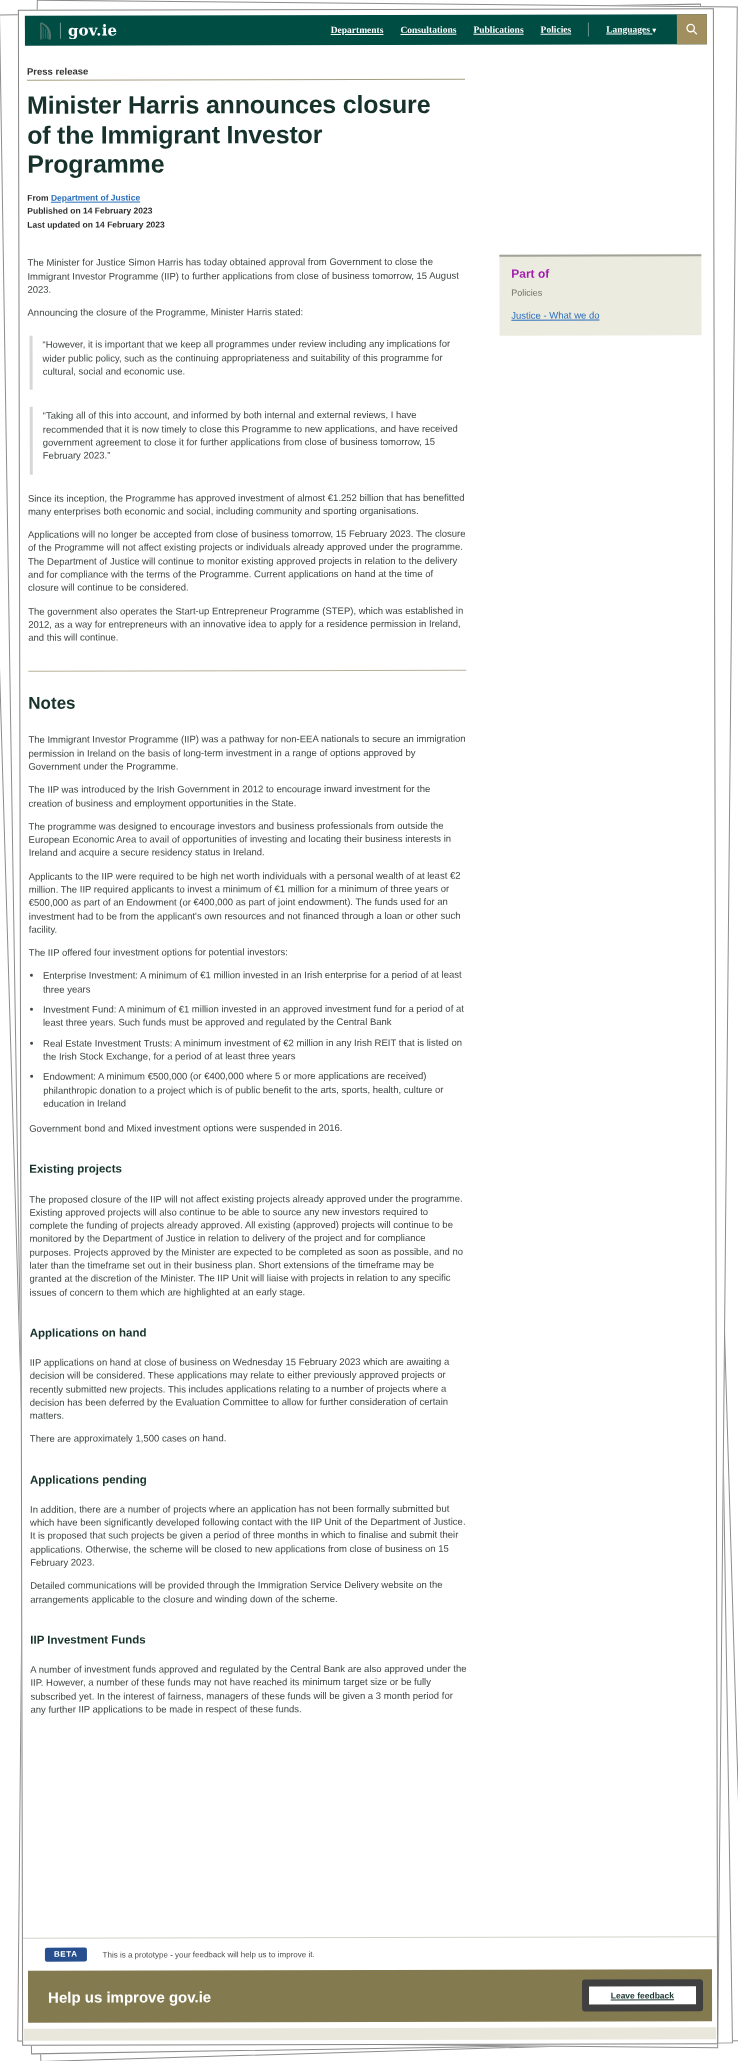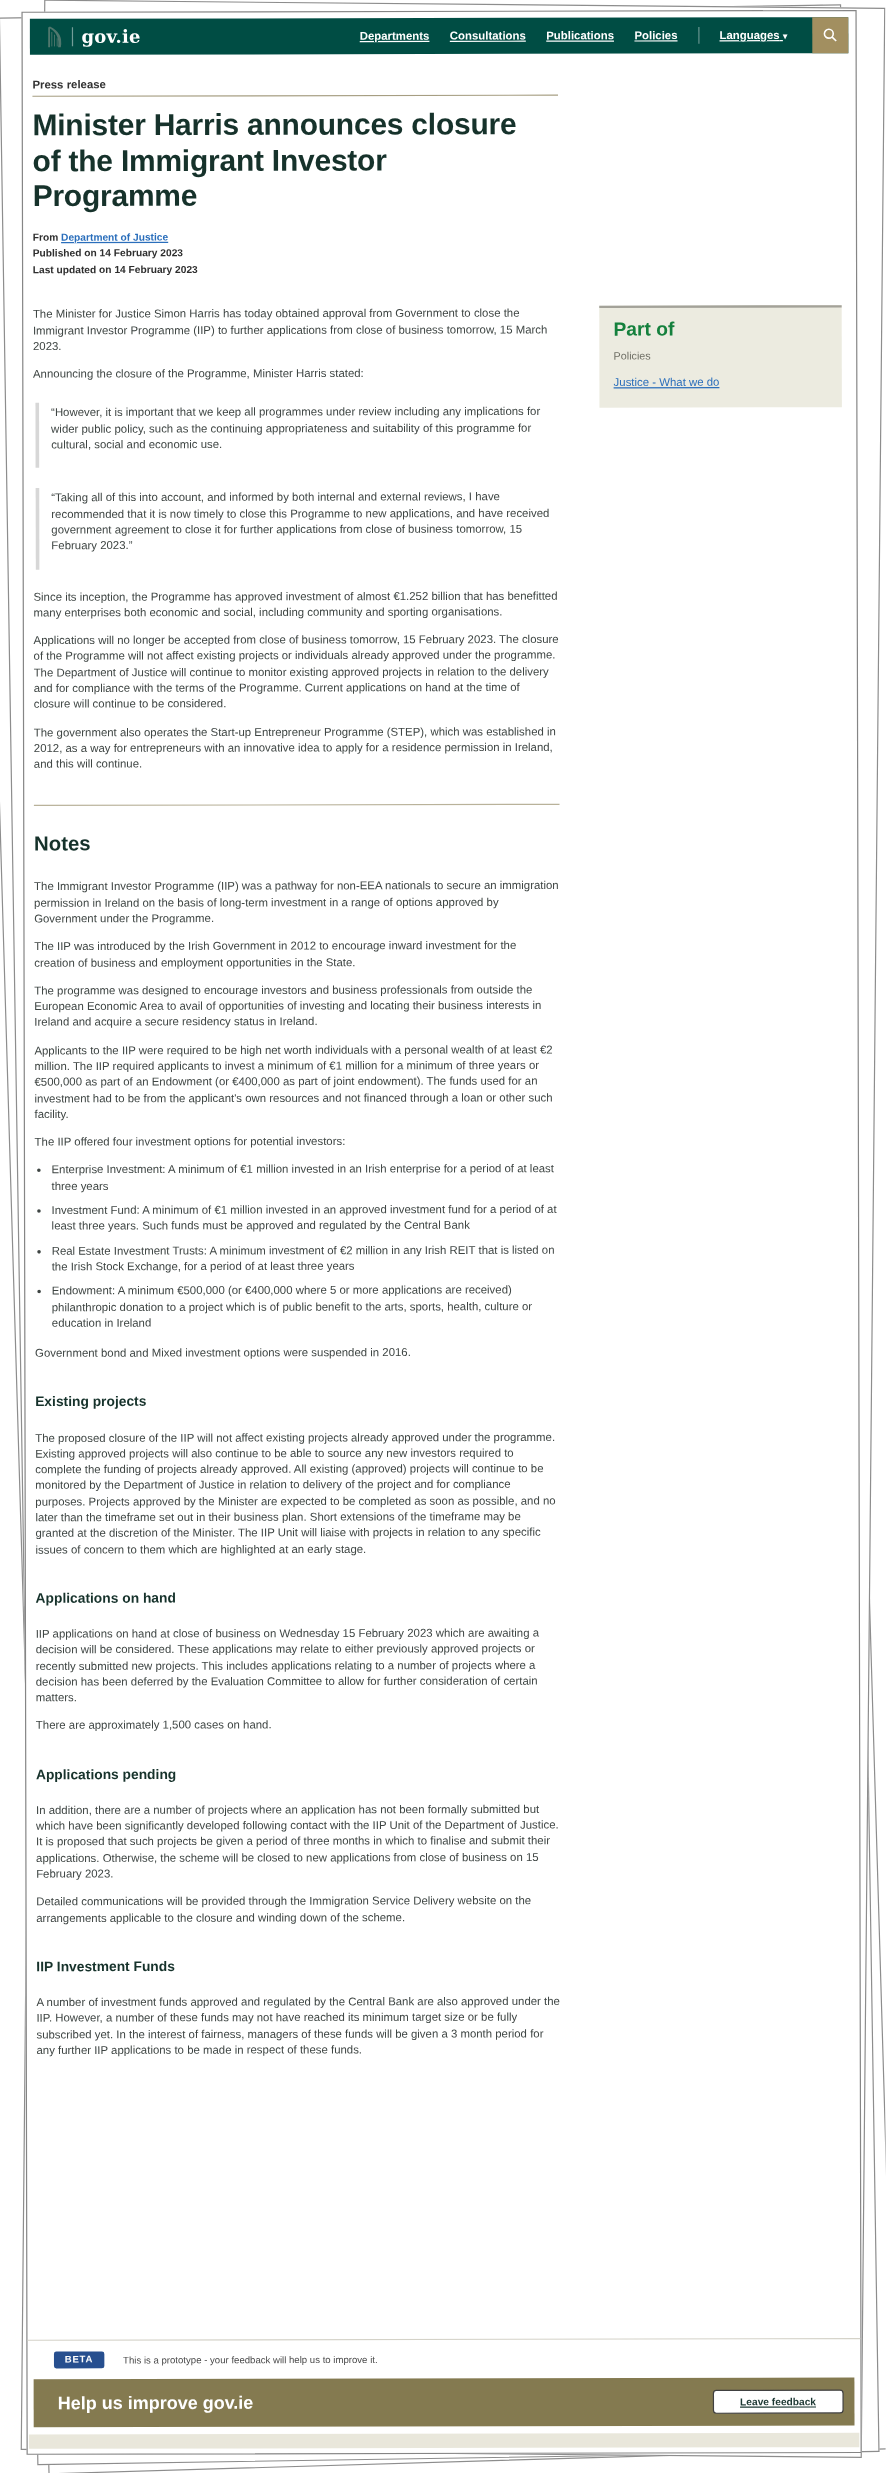--- a/index.html
+++ b/index.html
@@ -13,21 +13,21 @@
           background:#fff; border:1px solid #858585; transform:rotate(-0.12deg);
           display:flex; flex-direction:column; box-sizing:border-box; }
 
   
   .govbar { margin:5px 6px 0 6px; height:30px; background:#004d44;
             display:flex; align-items:center; }
   .brand { display:flex; align-items:center; gap:7px; padding-left:13px; cursor:pointer; }
   .brand-divider { width:1px; height:16px; background:rgba(255,255,255,.45); }
   .brand-text { font-family:"DejaVu Serif", serif; font-size:15px; font-weight:700;
                 color:#fff; letter-spacing:.2px; }
-  .govnav { margin-left:auto; display:flex; align-items:center; gap:17px; height:100%; }
+  .govnav { margin-left:auto; display:flex; align-items:center; gap:17px; height:100%;font-family:Liberation Serif, serif; }
   .govnav a { color:#fff; font-size:9.5px; font-weight:700; text-decoration:underline;
               cursor:pointer; white-space:nowrap; }
   .nav-sep { width:1px; height:14px; background:rgba(255,255,255,.4); }
   .lang .caret { font-size:7px; text-decoration:none; display:inline-block; }
   .search-btn { width:30px; height:30px; background:#a28f60; border:none; cursor:pointer;
                 display:flex; align-items:center; justify-content:center; margin-left:4px; padding:0; }
 
   
   .content { padding:20px 12px 0 8px; flex:1; display:flex; flex-direction:column; }
   .kicker { font-size:9.5px; font-weight:700; color:#333; margin:0 0 3px 0; }
@@ -44,35 +44,35 @@
   blockquote p { margin:0; }
   .section-rule { width:100%; margin:26px 0 0 0; background:#b9b29a; }
   h2 { font-size:17px; color:#16322b; margin:20px 0 18px 0; font-weight:700; }
   h3 { font-size:11.5px; color:#16322b; margin:26px 0 15px 0; font-weight:700; }
   .main-col ul { margin:2px 0 12px 0; padding-left:14px; }
   .main-col li { margin-bottom:7px; }
   .main-col li::marker { color:#3e4543; }
 
   aside.partof { width:30%; box-sizing:border-box; background:#ecebe0;
                  border-top:2px solid #a3a299; padding:10px 12px 13px 12px; }
-  aside.partof h4 { margin:0 0 7px 0; font-size:16px; color:#15803d; }
+  aside.partof h4 { margin:0 0 7px 0; font-size:12px; color:#a21caf; }
   .partof-cat { font-size:9px; color:#6f6f65; margin-bottom:7px; }
   .partof-link { font-size:9.5px; }
 
   
   .page-footer { margin-top:auto; }
   .beta-row { border-top:1px solid #d4d2c8; padding:9px 0 9px 22px;
               display:flex; align-items:center; gap:16px; }
   .beta-badge { background:#274f8f; color:#fff; font-size:8px; font-weight:700;
                 padding:2px 9px 3px 9px; border-radius:2px; letter-spacing:.6px; }
   .beta-text { font-size:8px; color:#4a4a4a; }
   .feedback-bar { margin:0 5px; background:#847a50; display:flex; align-items:center;
                   padding:10px 9px; }
   .fb-title { color:#fff; font-weight:700; font-size:15px; margin-left:11px; }
-  .fb-btn { margin-left:auto; background:#fff; border:1px solid #404040; border-radius:3px;
+  .fb-btn { margin-left:auto; background:#fff; border:7px solid #404040; border-radius:3px;
             padding:4px 22px; font-size:8.5px; font-weight:700; color:#1d3833;
             text-decoration:underline; cursor:pointer;
             font-family:"Liberation Sans", sans-serif; }
   .footer-strip { height:12px; background:#e9e7db; margin:6px 1px 4px 1px; }
 </style>
 </head>
 <body>
 
 <div class="stage">
   <div class="sheet sheet-c"></div>
@@ -119,21 +119,21 @@
       <h1>Minister Harris announces closure of the Immigrant Investor Programme</h1>
 
       <div class="meta">
         <div><span>From</span> <a class="link">Department of Justice</a></div>
         <div>Published on 14 February 2023</div>
         <div>Last updated on 14 February 2023</div>
       </div>
 
       <div class="row">
         <div class="main-col">
-          <p>The Minister for Justice Simon Harris has today obtained approval from Government to close the Immigrant Investor Programme (IIP) to further applications from close of business tomorrow, 15 March 2023.</p>
+          <p>The Minister for Justice Simon Harris has today obtained approval from Government to close the Immigrant Investor Programme (IIP) to further applications from close of business tomorrow, 15 August 2023.</p>
           <p>Announcing the closure of the Programme, Minister Harris stated:</p>
 
           <blockquote>
               <p>“However, it is important that we keep all programmes under review including any implications for wider public policy, such as the continuing appropriateness and suitability of this programme for cultural, social and economic use.</p>
             </blockquote>
           <blockquote>
               <p>“Taking all of this into account, and informed by both internal and external reviews, I have recommended that it is now timely to close this Programme to new applications, and have received government agreement to close it for further applications from close of business tomorrow, 15 February 2023.”</p>
             </blockquote>
 
           <p>Since its inception, the Programme has approved investment of almost €1.252 billion that has benefitted many enterprises both economic and social, including community and sporting organisations.</p>

